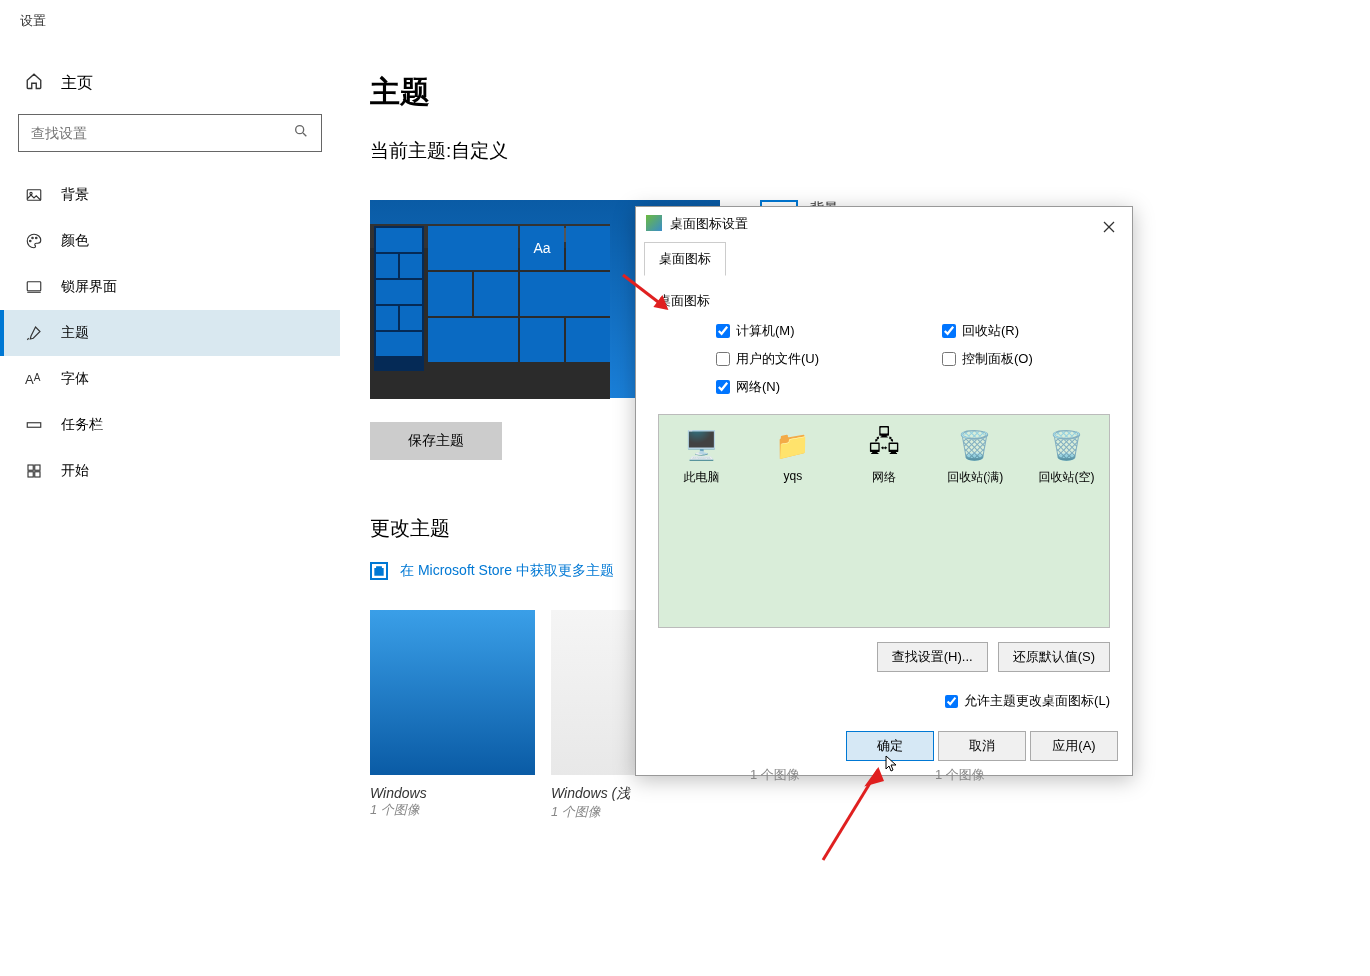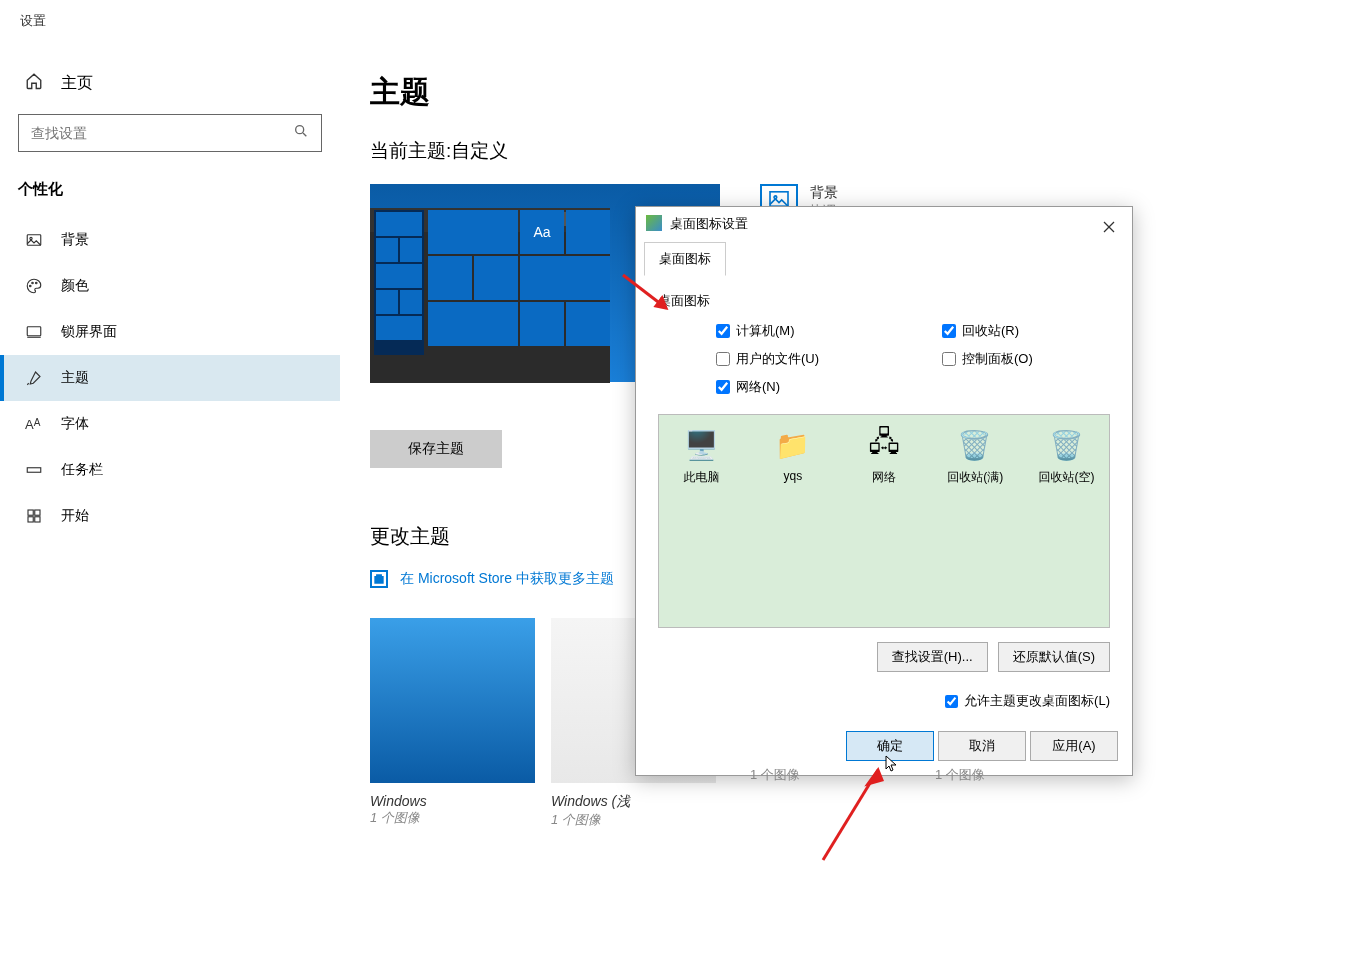--- a/index.html
+++ b/index.html
@@ -15,41 +15,41 @@
     .search-box { margin: 10px 18px 20px 18px; border: 1px solid #666; padding: 8px 12px; display: flex; align-items: center; justify-content: space-between; }
     .search-box input { border: none; outline: none; font-size: 14px; flex: 1; background: transparent; }
     .section-title { font-weight: bold; font-size: 15px; padding: 8px 18px 18px 18px; }
     .sidebar-item { display: flex; align-items: center; padding: 14px 25px; cursor: pointer; font-size: 14px; position: relative; }
     .sidebar-item.active { background: #d9e8f0; }
     .sidebar-item.active::before { content: ''; position: absolute; left: 0; top: 0; bottom: 0; width: 4px; background: #0078d4; }
     .sidebar-item .icon { margin-right: 18px; color: #333; width: 18px; display: inline-flex; }
     
     .content { flex: 1; padding: 30px 0 0 30px; }
     .page-title { font-size: 30px; font-weight: 600; margin-bottom: 25px; }
-    .subtitle { font-size: 19px; margin-bottom: 20px; }
+    .subtitle { font-size: 19px; margin-bottom: 36px; }
     
     .theme-preview-row { display: flex; gap: 40px; align-items: flex-start; }
     .theme-preview { width: 350px; height: 198px; background: linear-gradient(180deg, #0a5ba5 0%, #1a7fd8 100%); position: relative; }
     .preview-window { position: absolute; left: 0; top: 24px; width: 240px; height: 175px; background: #2b2b2b; }
     .preview-window-top { background: #333; height: 24px; display: flex; justify-content: flex-end; gap: 2px; padding: 4px; }
     .preview-window-top span { width: 14px; height: 14px; background: #555; display: inline-block; }
     .preview-sidebar { position: absolute; left: 4px; top: 26px; width: 50px; height: 145px; background: #052a56; display: flex; flex-direction: column; gap: 2px; padding: 2px; }
     .preview-sidebar-row { display: flex; gap: 2px; }
     .preview-tile { background: #0a6ac2; height: 24px; flex: 1; }
     .preview-tile.sm { flex: 0.5; }
     .preview-grid { position: absolute; left: 58px; top: 26px; display: grid; grid-template-columns: repeat(4, 44px); grid-template-rows: repeat(3, 44px); gap: 2px; }
     .preview-cell { background: #0a6ac2; display: flex; align-items: center; justify-content: center; color: #fff; font-size: 14px; }
     .preview-cell.wide { grid-column: span 2; }
     
     .bg-option { display: flex; align-items: flex-start; gap: 12px; }
     .bg-icon { width: 38px; height: 30px; border: 2px solid #0078d4; display: flex; align-items: center; justify-content: center; }
     .bg-text .bg-title { font-size: 14px; color: #333; }
     .bg-text .bg-sub { font-size: 13px; color: #888; }
     
-    .save-theme-btn { margin-top: 48px; background: #ccc; border: none; padding: 10px 38px; font-size: 14px; cursor: pointer; }
+    .save-theme-btn { margin-top: 24px; background: #ccc; border: none; padding: 10px 38px; font-size: 14px; cursor: pointer; }
     
     .change-theme-title { font-size: 20px; margin-top: 55px; margin-bottom: 20px; }
     .store-link { color: #0078d4; font-size: 14px; display: flex; align-items: center; gap: 12px; margin-bottom: 30px; cursor: pointer; }
     .store-icon { width: 18px; height: 18px; border: 2px solid #0078d4; display: inline-flex; align-items: center; justify-content: center; }
     
     .theme-grid { display: flex; gap: 16px; font-style: italic; }
     .theme-card { width: 165px; }
     .theme-thumb { width: 165px; height: 165px; background: linear-gradient(180deg, #3a9fe8 0%, #0a5ba5 100%); margin-bottom: 10px; position: relative; }
     .theme-thumb.light { background: linear-gradient(180deg, #f5f5f5 0%, #e8e8e8 100%); }
     .theme-name { font-size: 14px; color: #333; }
@@ -103,21 +103,20 @@
     </div>
     <div class="search-box">
       <input type="text" placeholder="查找设置" style="">
       <span>
         <svg width="16" height="16" viewBox="0 0 24 24" fill="none" stroke="#666" stroke-width="2">
             <circle cx="10" cy="10" r="6"></circle>
             <line x1="15" y1="15" x2="20" y2="20"></line>
           </svg>
       </span>
     </div>
-    <div class="section-title">个性化</div>
 
     <div class="sidebar-item">
       <span class="icon">
           <svg width="18" height="18" viewBox="0 0 24 24" fill="none" stroke="currentColor" stroke-width="1.5">
             <rect x="3" y="5" width="18" height="14" rx="1"></rect>
             <circle cx="8" cy="10" r="1.5"></circle>
             <path d="M3 17l5-5 4 4 3-3 6 6"></path>
           </svg>
         </span>
       <span>背景</span>

